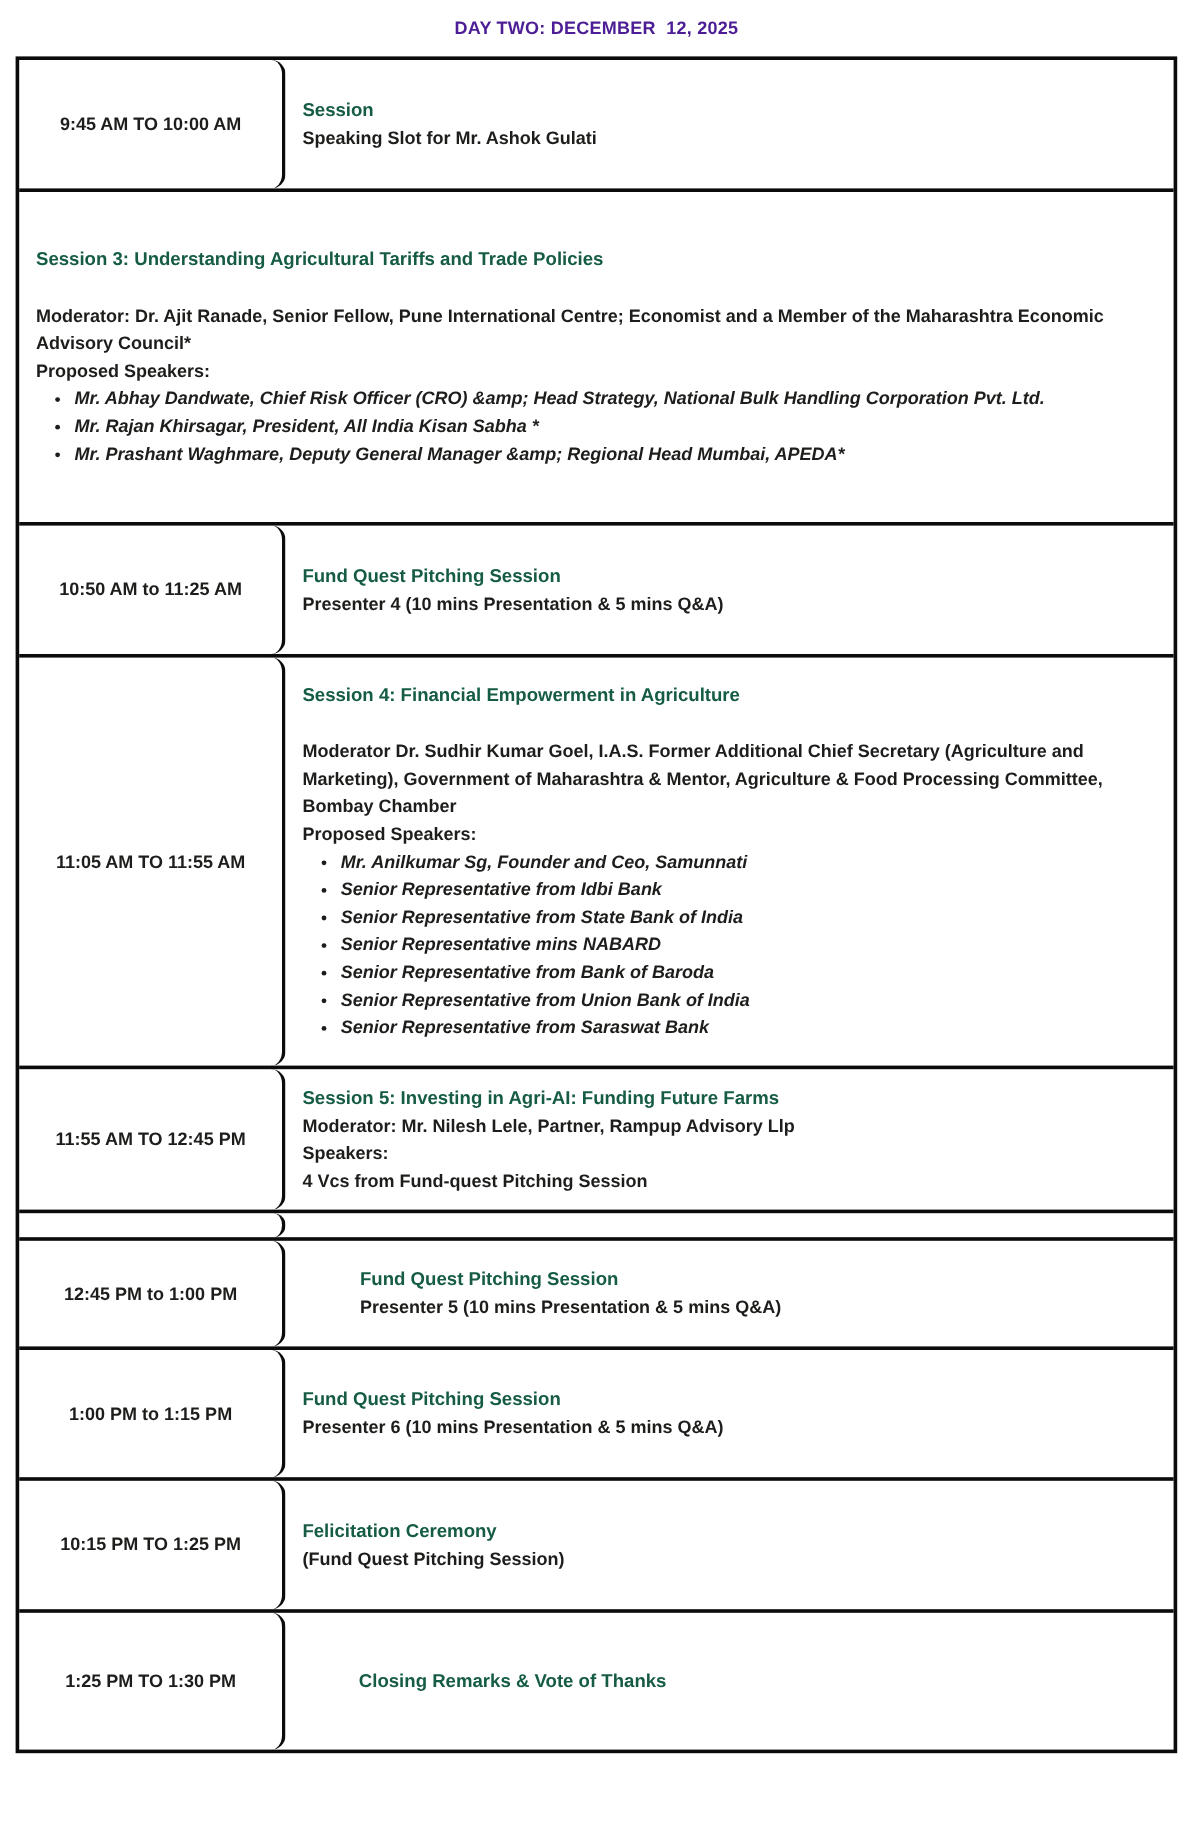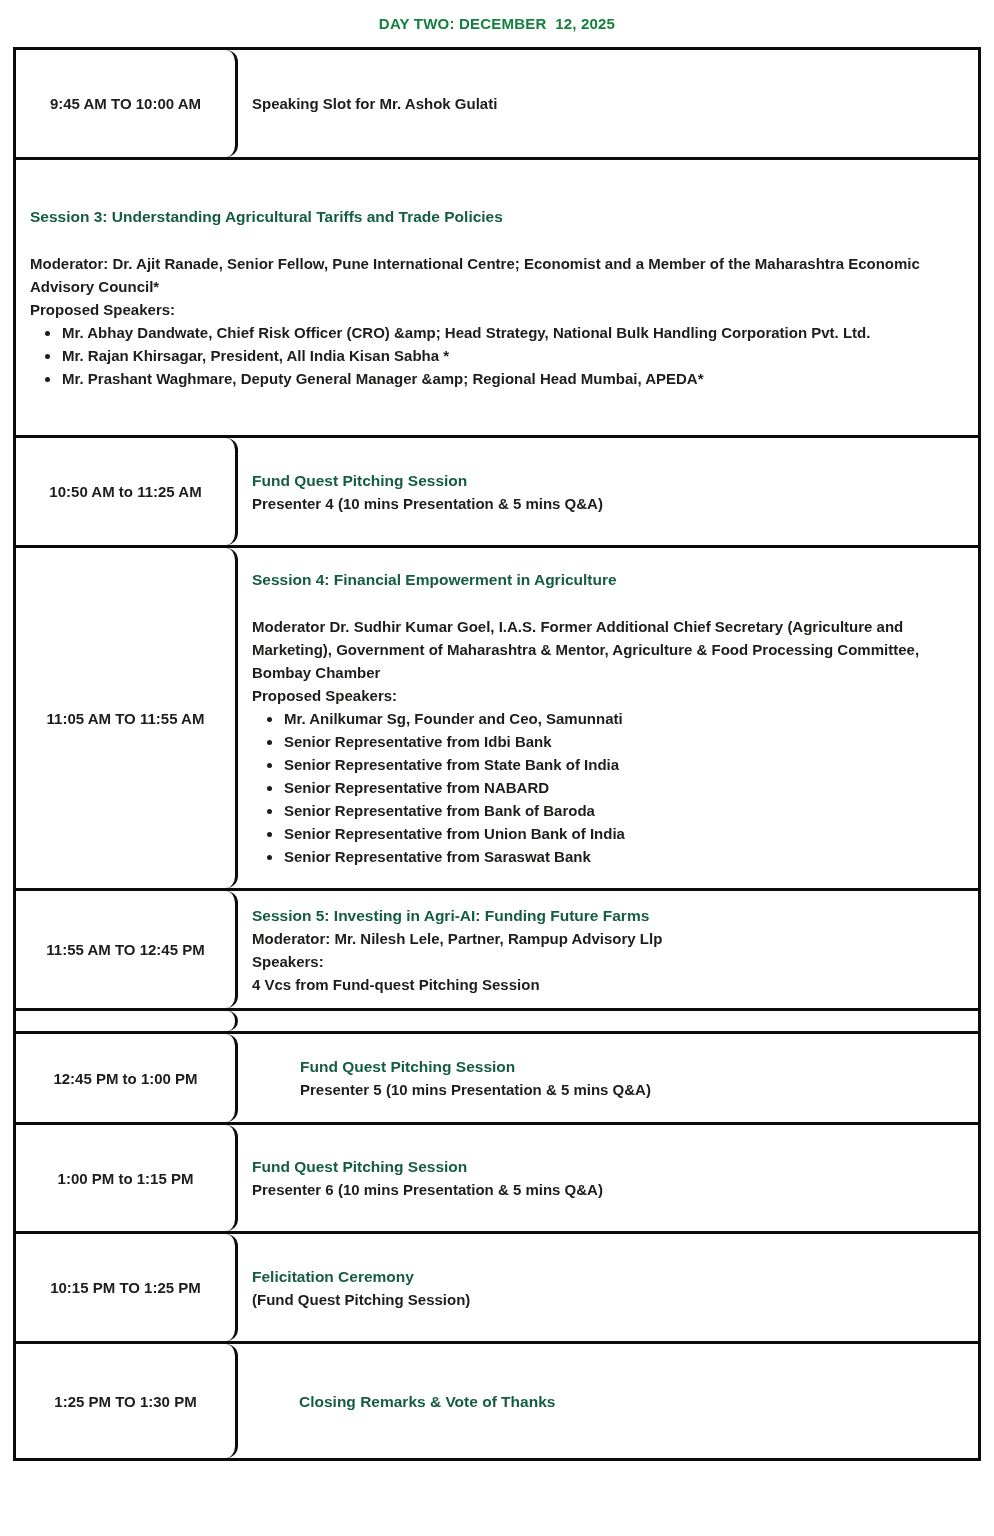--- a/index.html
+++ b/index.html
@@ -10,21 +10,21 @@
     font-family: "Liberation Sans", sans-serif;
     color: #1d1d1b;
   }
   .page-title {
     padding-top: 15px;
     text-align: center;
     font-size: 15px;
     font-weight: bold;
     letter-spacing: 0.2px;
     white-space: pre-wrap;
-    color: #15803d;
+    color: #4c1d95;
   }
   .agenda-table {
     position: absolute;
     left: 13px; top: 47px;
     width: 968px;
     border: 3px solid #0b0b0b;
     background: #ffffff;
   }
   .row {
     display: flex;
@@ -60,41 +60,42 @@
     font-weight: bold;
     line-height: 23px;
   }
   .content-cell p { margin: 0; line-height: 23px; }
   .gap { height: 24px; }
   .speaker-list {
     margin: 0;
     padding-left: 31px;
     list-style: disc outside;
   }
-  .speaker-list li { line-height: 23px; padding-left: 1px; }
+  .speaker-list li { line-height: 23px; padding-left: 1px; font-style: italic; }
   
   .rh-110 { min-height: 110px; }
   .rh-278 { min-height: 278px; }
   .rh-343 { min-height: 343px; }
   .rh-120 { min-height: 120px; }
   .rh-91  { min-height: 91px; gap: 48px; }
   .rh-109 { min-height: 109px; }
   .rh-114 { min-height: 114px; }
   .rh-sep { min-height: 13px; }
 </style>
 </head>
 <body>
 
 <div class="page-title">DAY TWO: DECEMBER  12, 2025</div>
 
 <div class="agenda-table">
 
   <div class="row rh-110">
     <div class="time-cell">9:45 AM TO 10:00 AM</div>
     <div class="content-cell">
+      <div class="session-heading">Session</div>
       <p>Speaking Slot for Mr. Ashok Gulati</p>
     </div>
   </div>
 
   <div class="row rh-278">
     <div class="content-cell">
       <div class="session-heading">Session 3: Understanding Agricultural Tariffs and Trade Policies</div>
       <div class="gap"></div>
       <p>Moderator: Dr. Ajit Ranade, Senior Fellow, Pune International Centre; Economist and a Member of the Maharashtra Economic Advisory Council*</p>
       <p>Proposed Speakers:</p>
@@ -118,21 +119,21 @@
     <div class="time-cell">11:05 AM TO 11:55 AM</div>
     <div class="content-cell">
       <div class="session-heading">Session 4: Financial Empowerment in Agriculture</div>
       <div class="gap"></div>
       <p>Moderator Dr. Sudhir Kumar Goel, I.A.S. Former Additional Chief Secretary (Agriculture and Marketing), Government of Maharashtra &amp; Mentor, Agriculture &amp; Food Processing Committee, Bombay Chamber</p>
       <p>Proposed Speakers:</p>
       <ul class="speaker-list">
         <li>Mr. Anilkumar Sg, Founder and Ceo, Samunnati</li>
         <li>Senior Representative from Idbi Bank</li>
         <li>Senior Representative from State Bank of India</li>
-        <li>Senior Representative from NABARD</li>
+        <li>Senior Representative mins NABARD</li>
         <li>Senior Representative from Bank of Baroda</li>
         <li>Senior Representative from Union Bank of India</li>
         <li>Senior Representative from Saraswat Bank</li>
       </ul>
     </div>
   </div>
 
   <div class="row rh-120">
     <div class="time-cell">11:55 AM TO 12:45 PM</div>
     <div class="content-cell">

